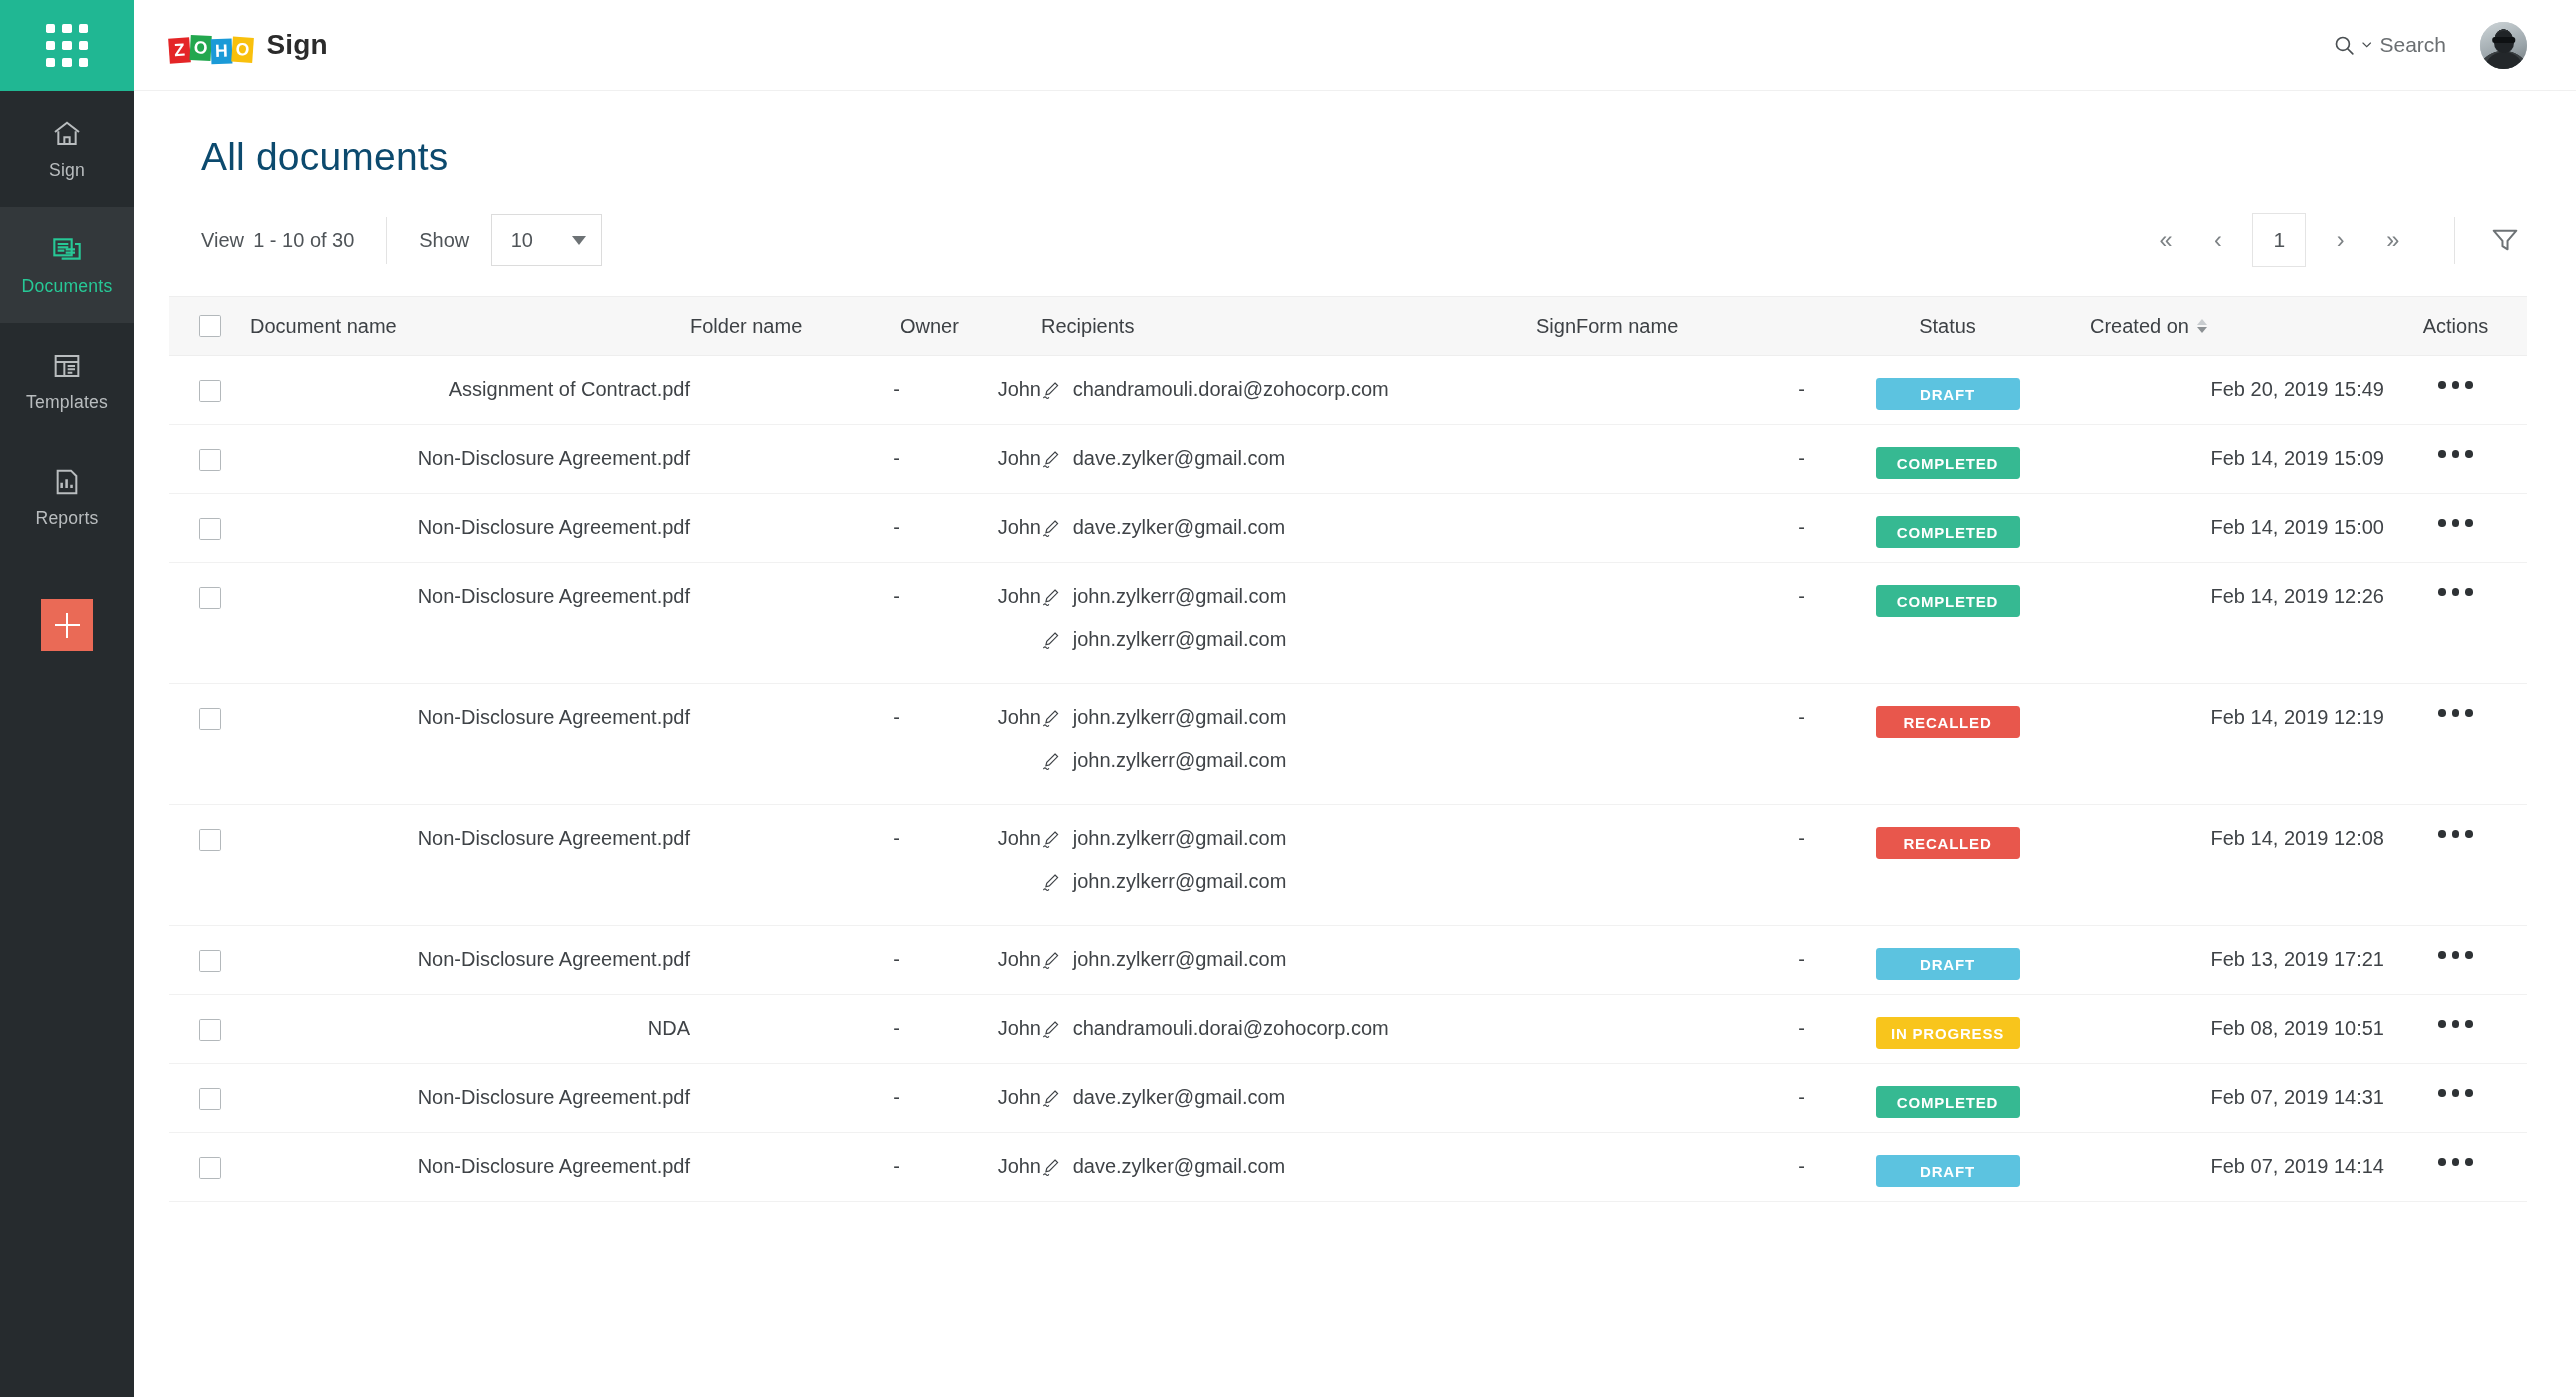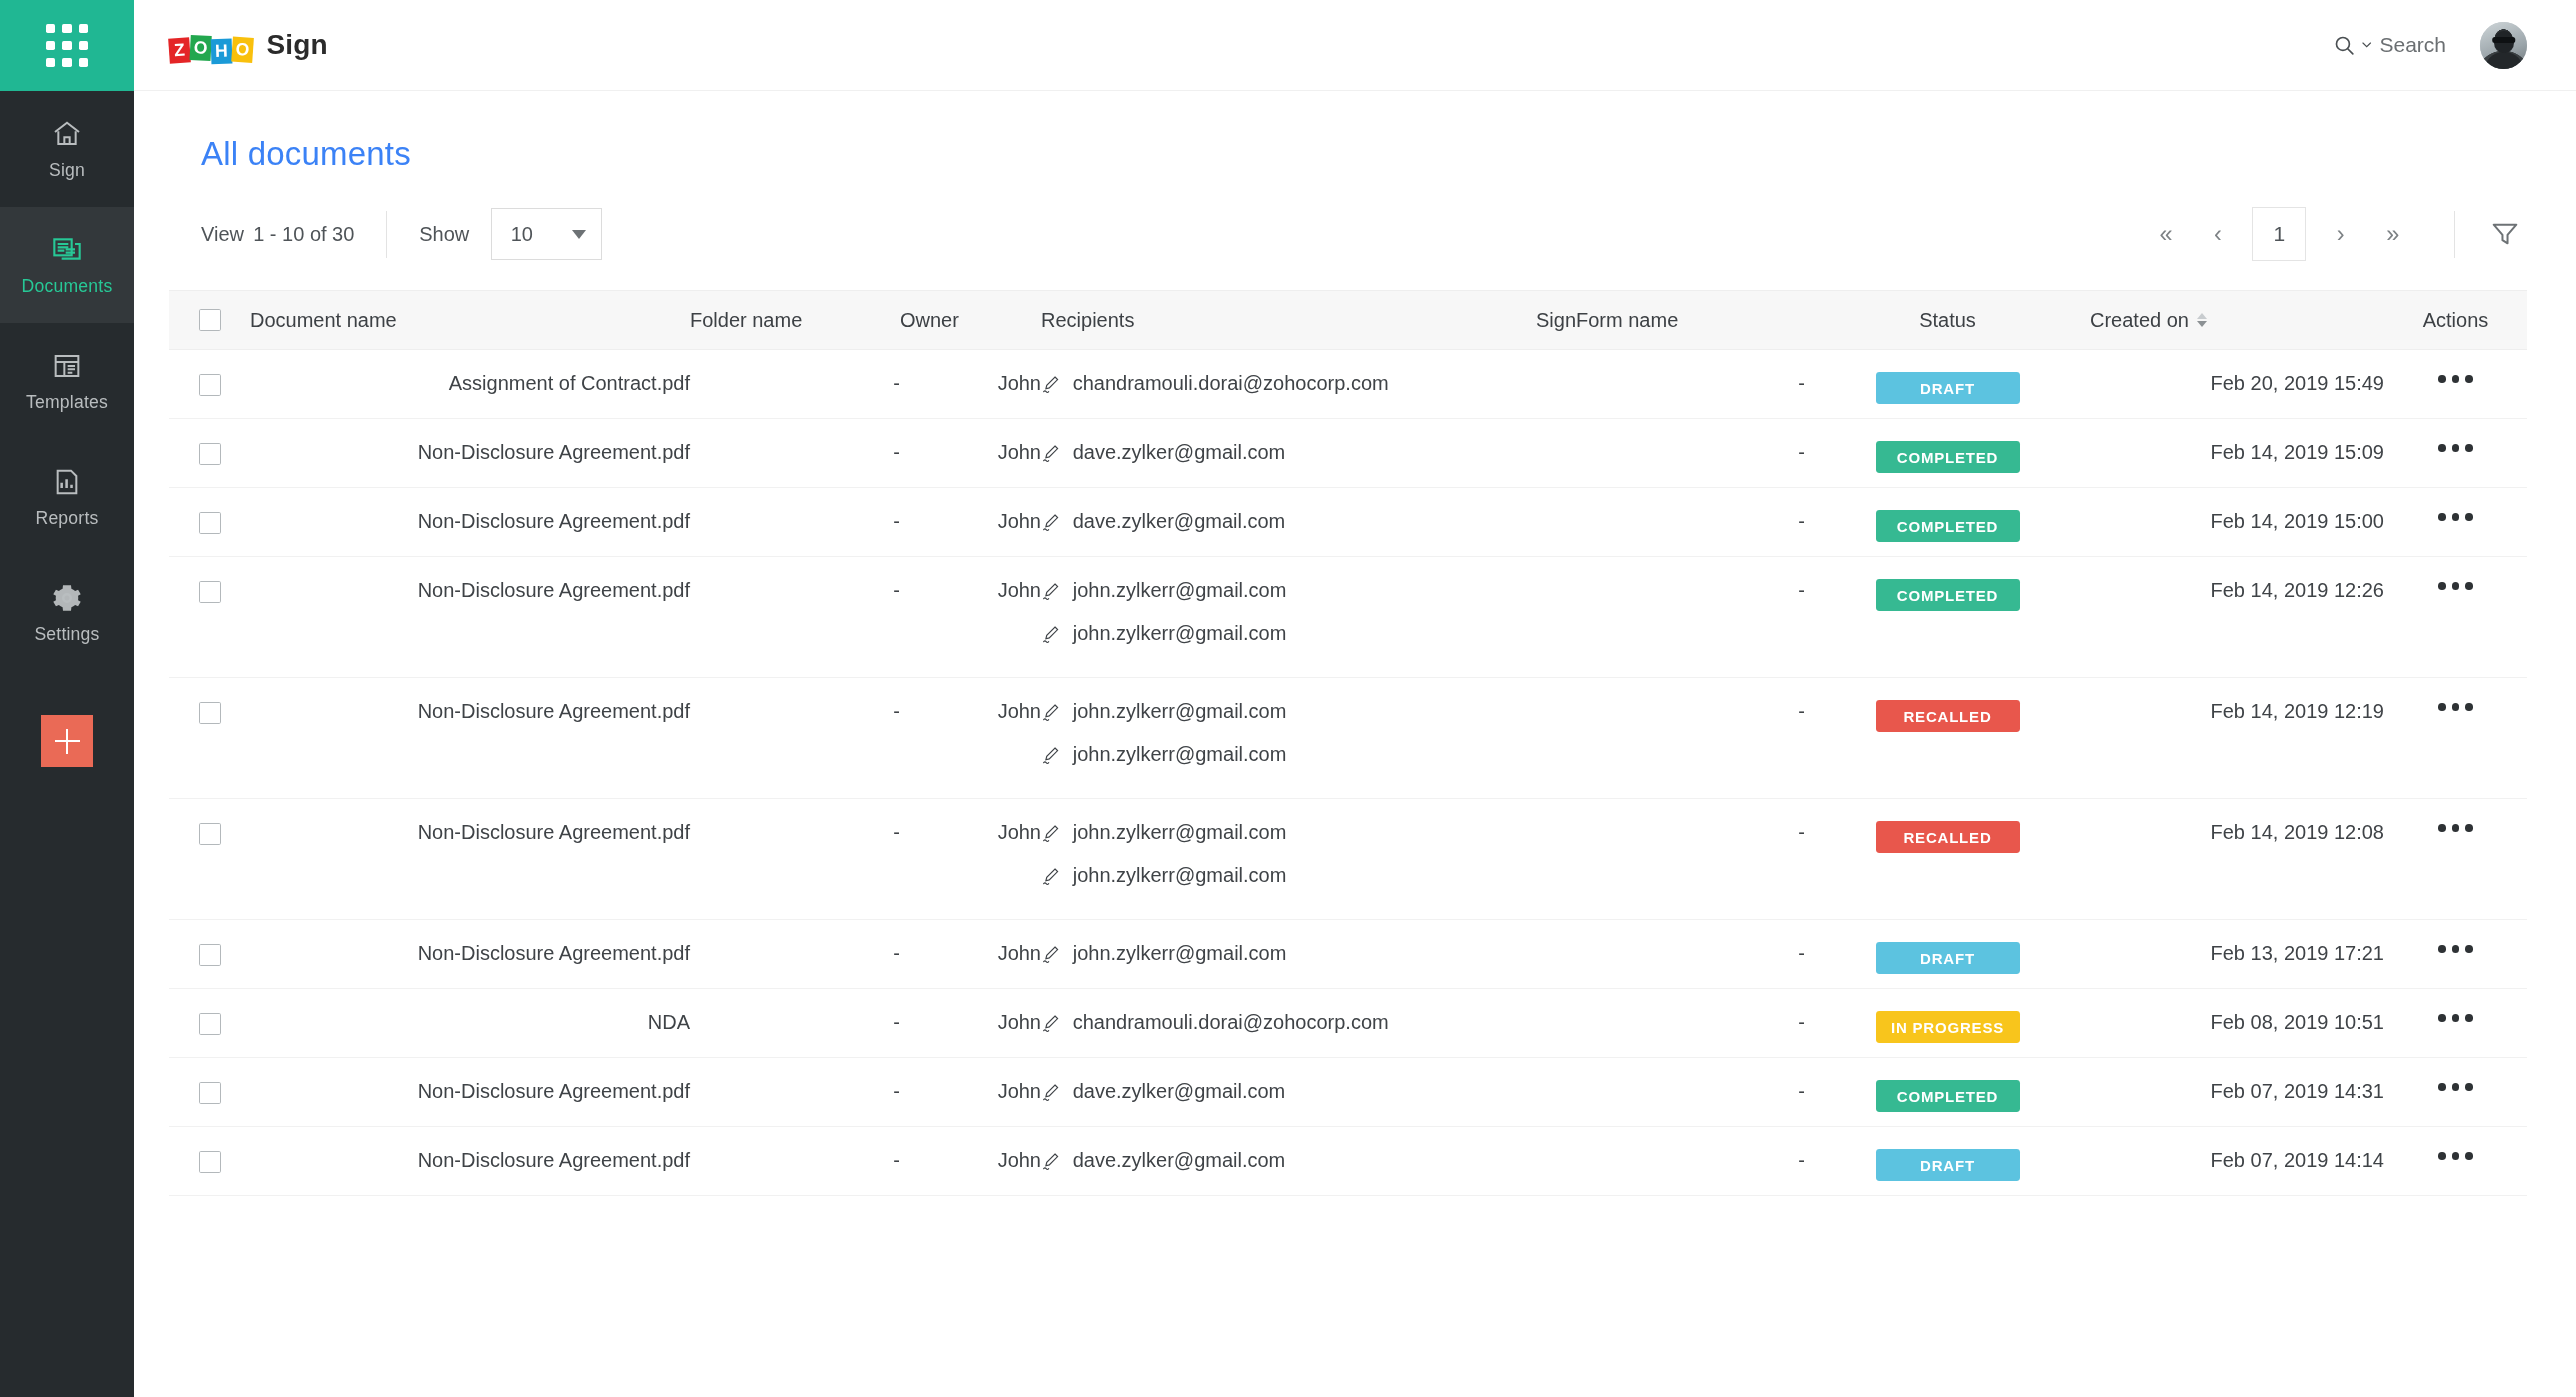--- a/index.html
+++ b/index.html
@@ -97,21 +97,21 @@
   }
   .avatar .av-head { position:absolute; left:50%; top:20%; transform:translateX(-50%);
      width:20px; height:22px; border-radius:50% 50% 45% 45%; background:#202427; }
   .avatar .av-shades { position:absolute; left:50%; top:32%; transform:translateX(-50%);
      width:23.5px; height:6.7px; border-radius:2.5px; background:#0e1113; }
   .avatar .av-body { position:absolute; left:50%; bottom:-5px; transform:translateX(-50%);
      width:39px; height:22px; border-radius:18.5px 18.5px 0 0; background:#23272a; }
 
   
   .content { flex: 1; padding: 0 49px 0 35px; background:#fff; overflow:hidden; }
-  .page-title { font-size: 33px; color: #3b82f6; font-weight: 400; margin: 44px 0 0 32px; letter-spacing: 0.2px; }
+  .page-title { font-size: 39px; color: #0c4a6e; font-weight: 400; margin: 44px 0 0 32px; letter-spacing: 0.2px; }
 
   .toolbar {
     display: flex; align-items: center;
     margin: 34px 0 0 32px; height: 54px;
   }
   .view-count { font-size: 20px; color: #4f5458; display:flex; gap:9.2px; }
   .view-count .vc-label { color:#4f5458; }
   .toolbar-sep { width: 0.8px; height: 47px; background: #e3e3e3; margin: 0 32px; }
   .show-label { font-size: 20px; color: #4f5458; margin-right: 22px; }
   .show-select {
@@ -253,29 +253,20 @@
     <div class="nav-item">
       <span class="nav-icon">
         <svg width="32" height="32" viewBox="0 0 24 24" fill="none" stroke="#b9bdbf" stroke-width="1.5">
           <path d="M5 3.5h10l4 4v13H5z"></path>
           <path d="M8 16.5v-4M11.7 16.5v-6.5M15.4 16.5v-2.5" stroke-width="1.9"></path>
         </svg>
       </span>
       <span class="nav-label">Reports</span>
     </div>
 
-    <div class="nav-item">
-      <span class="nav-icon">
-        <svg width="32" height="32" viewBox="0 0 24 24" fill="#b9bdbf">
-          <path d="M12 8.3a3.7 3.7 0 1 0 0 7.4 3.7 3.7 0 0 0 0-7.4zm0 5.6a1.9 1.9 0 1 1 0-3.8 1.9 1.9 0 0 1 0 3.8z"></path>
-          <path d="M20.3 13.6a8.6 8.6 0 0 0 0-3.2l2-1.2-2-3.4-2.2.9a8.4 8.4 0 0 0-2.8-1.6L15 2.5H9l-.3 2.6a8.4 8.4 0 0 0-2.8 1.6l-2.2-.9-2 3.4 2 1.2a8.6 8.6 0 0 0 0 3.2l-2 1.2 2 3.4 2.2-.9a8.4 8.4 0 0 0 2.8 1.6l.3 2.6h6l.3-2.6a8.4 8.4 0 0 0 2.8-1.6l2.2.9 2-3.4z" opacity=".96"></path>
-        </svg>
-      </span>
-      <span class="nav-label">Settings</span>
-    </div>
 
     <div class="add-btn-wrap">
       <button class="add-btn">
         <span class="plus"></span>
       </button>
     </div>
   </aside>
 
   <div class="main">
 

